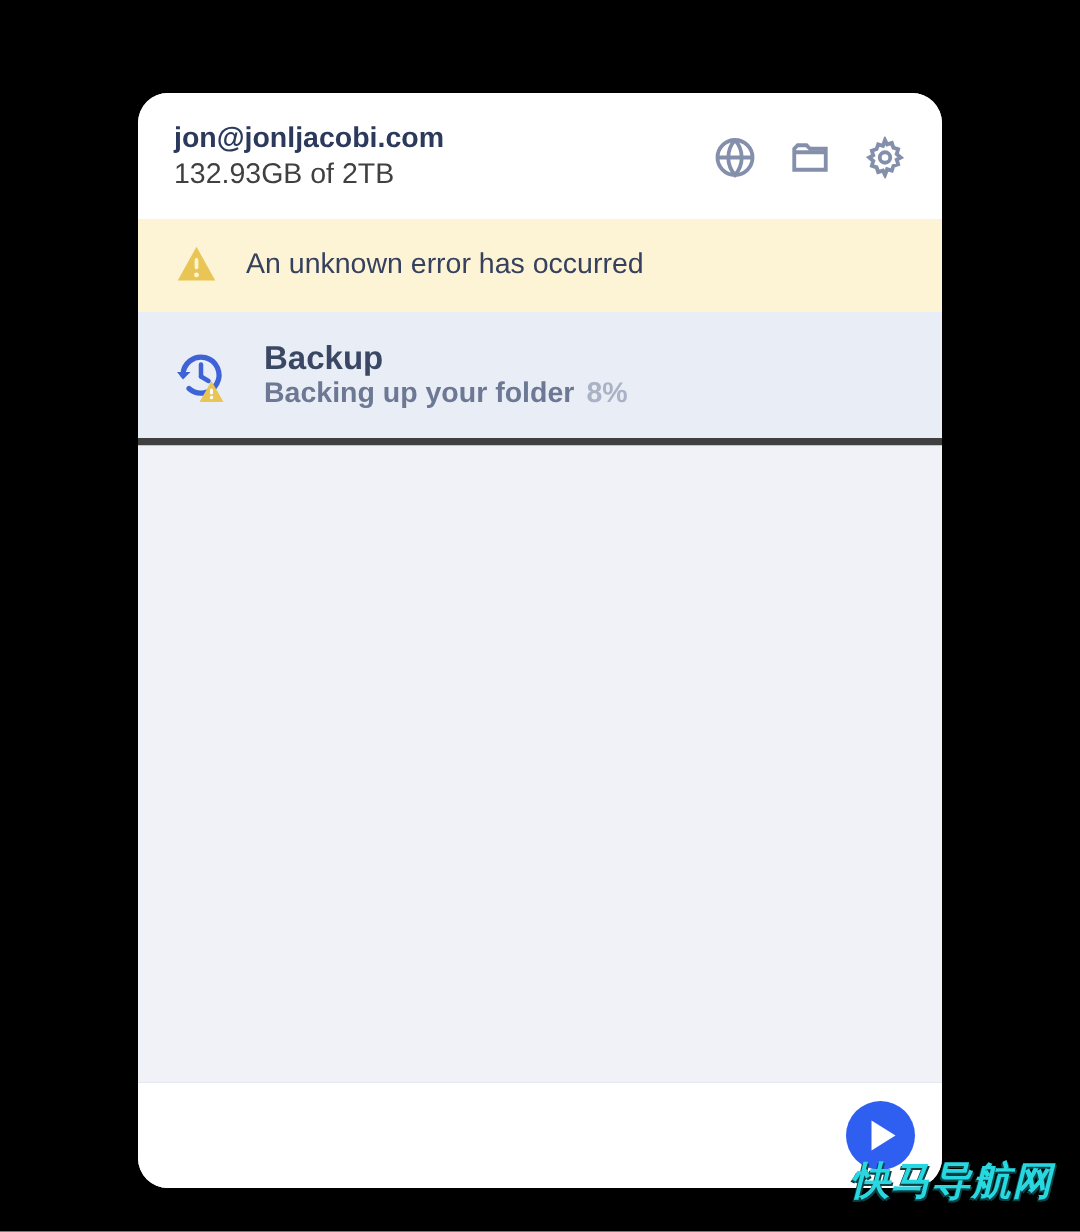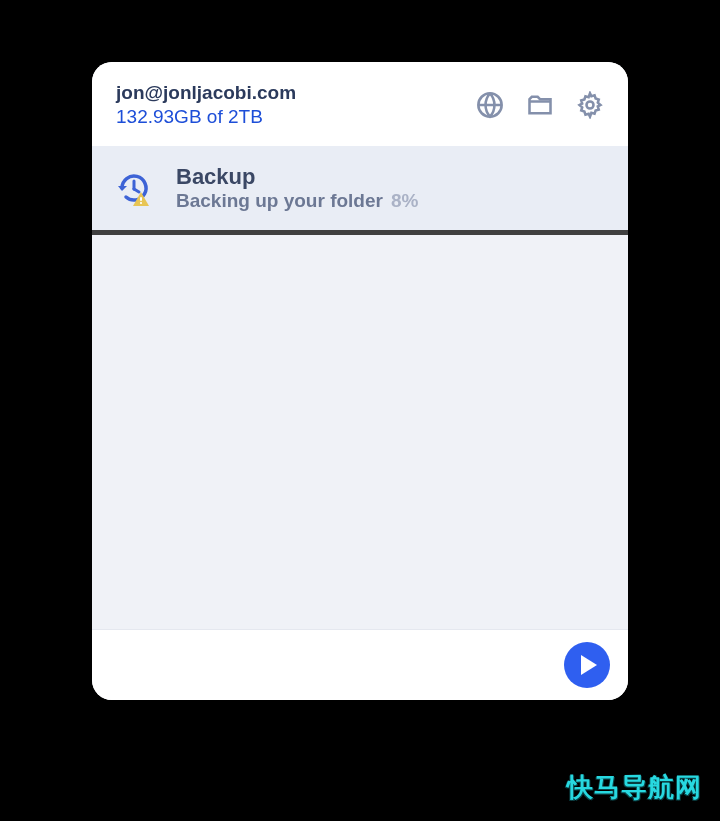--- a/index.html
+++ b/index.html
@@ -13,21 +13,21 @@
       background: #000;
       font-family: -apple-system, BlinkMacSystemFont, "Segoe UI", Arial, sans-serif;
       position: relative;
       overflow: hidden;
     }
     .app-window {
       position: absolute;
       left: 92px;
       top: 62px;
       width: 536px;
-      height: 638px;
+      height: 730px;
       background: #f0f2f7;
       border-radius: 20px;
       overflow: hidden;
       display: flex;
       flex-direction: column;
     }
     .header {
       background: #fff;
       padding: 20px 24px 18px 24px;
       display: flex;
@@ -39,21 +39,21 @@
       flex-direction: column;
       gap: 2px;
     }
     .user-email {
       font-weight: 700;
       font-size: 19px;
       color: #2b3a5c;
     }
     .user-storage {
       font-size: 19px;
-      color: #1d4ed8;
+      color: #404040;
       font-weight: 500;
     }
     .header-icons {
       display: flex;
       gap: 22px;
       align-items: center;
     }
     .header-icon {
       width: 28px;
       height: 28px;
@@ -143,20 +143,21 @@
       border-bottom: 10px solid transparent;
       border-left: 16px solid #fff;
       margin-left: 4px;
     }
     .watermark {
       position: absolute;
       right: 18px;
       bottom: 16px;
       font-size: 26px;
       font-weight: 900;
+      font-style: italic;
       letter-spacing: 1px;
       color: #27d8e0;
       text-shadow: 1px 1px 0 #0a4246, -1px 1px 0 #0a4246;
       font-family: "Arial Black", Arial, sans-serif;
     }
   </style>
 </head>
 <body>
 
 <div class="app-window">
@@ -181,20 +182,30 @@
       </span>
       <span class="header-icon">
         <svg viewBox="0 0 24 24" fill="none" stroke="currentColor" stroke-width="2.2">
           <circle cx="12" cy="12" r="3"></circle>
           <path d="M12 2 l1.2 2.5 2.7-.8 .9 2.7 2.7.9-.8 2.7L21 12l-2.3 1.2.8 2.7-2.7.9-.9 2.7-2.7-.8L12 22l-1.2-2.5-2.7.8-.9-2.7-2.7-.9.8-2.7L3 12l2.3-1.2-.8-2.7 2.7-.9.9-2.7 2.7.8z"></path>
         </svg>
       </span>
     </div>
   </div>
 
+  <div class="warning-banner">
+    <span class="warning-triangle">
+      <svg viewBox="0 0 24 24">
+        <path d="M12 2 L22 20 L2 20 Z" fill="#e8c554"></path>
+        <rect x="11" y="8" width="2" height="6" fill="#fdf3d5" rx="1"></rect>
+        <circle cx="12" cy="17" r="1.3" fill="#fdf3d5"></circle>
+      </svg>
+    </span>
+    <span class="warning-text">An unknown error has occurred</span>
+  </div>
 
   <div class="backup-row">
     <span class="backup-icon">
       <svg viewBox="0 0 36 36">
         <path d="M6 18 a12 12 0 1 1 4 9" fill="none" stroke="#3d63d6" stroke-width="3.5" stroke-linecap="round"></path>
         <path d="M2 16 L6 21 L11 16" fill="#3d63d6"></path>
         <line x1="18" y1="11" x2="18" y2="19" stroke="#3d63d6" stroke-width="3" stroke-linecap="round"></line>
         <line x1="18" y1="19" x2="23" y2="22" stroke="#3d63d6" stroke-width="3" stroke-linecap="round"></line>
         <path d="M25 22 L33 36 L17 36 Z" fill="#e8c554"></path>
         <rect x="24" y="27" width="2" height="4" fill="#fff" rx="1"></rect>

